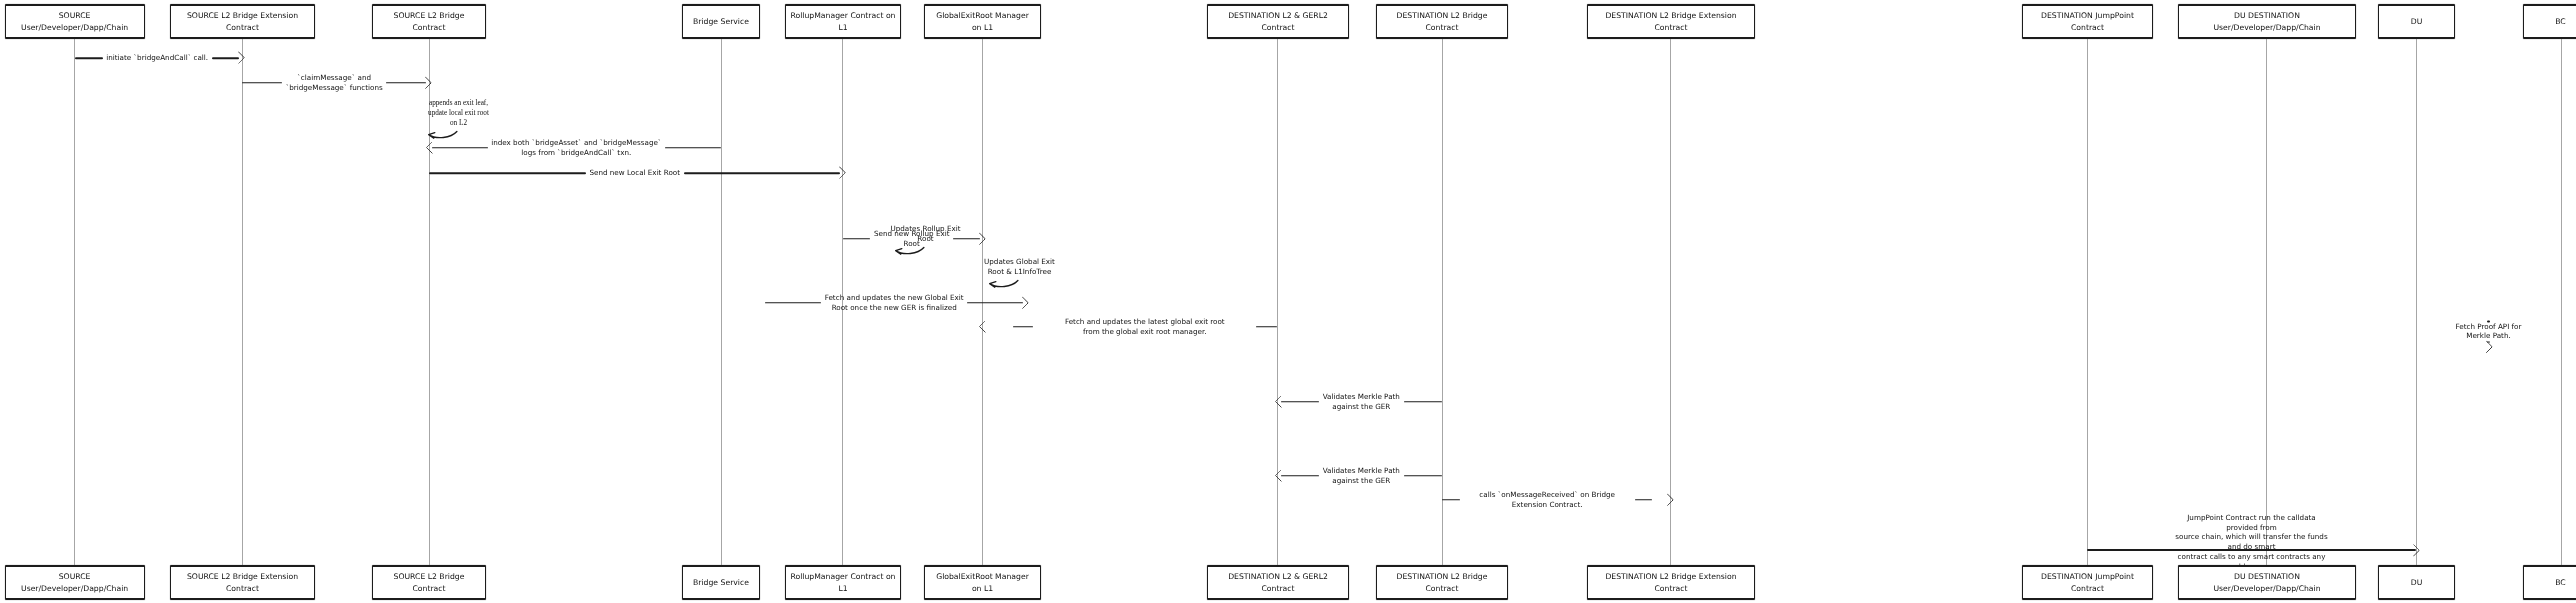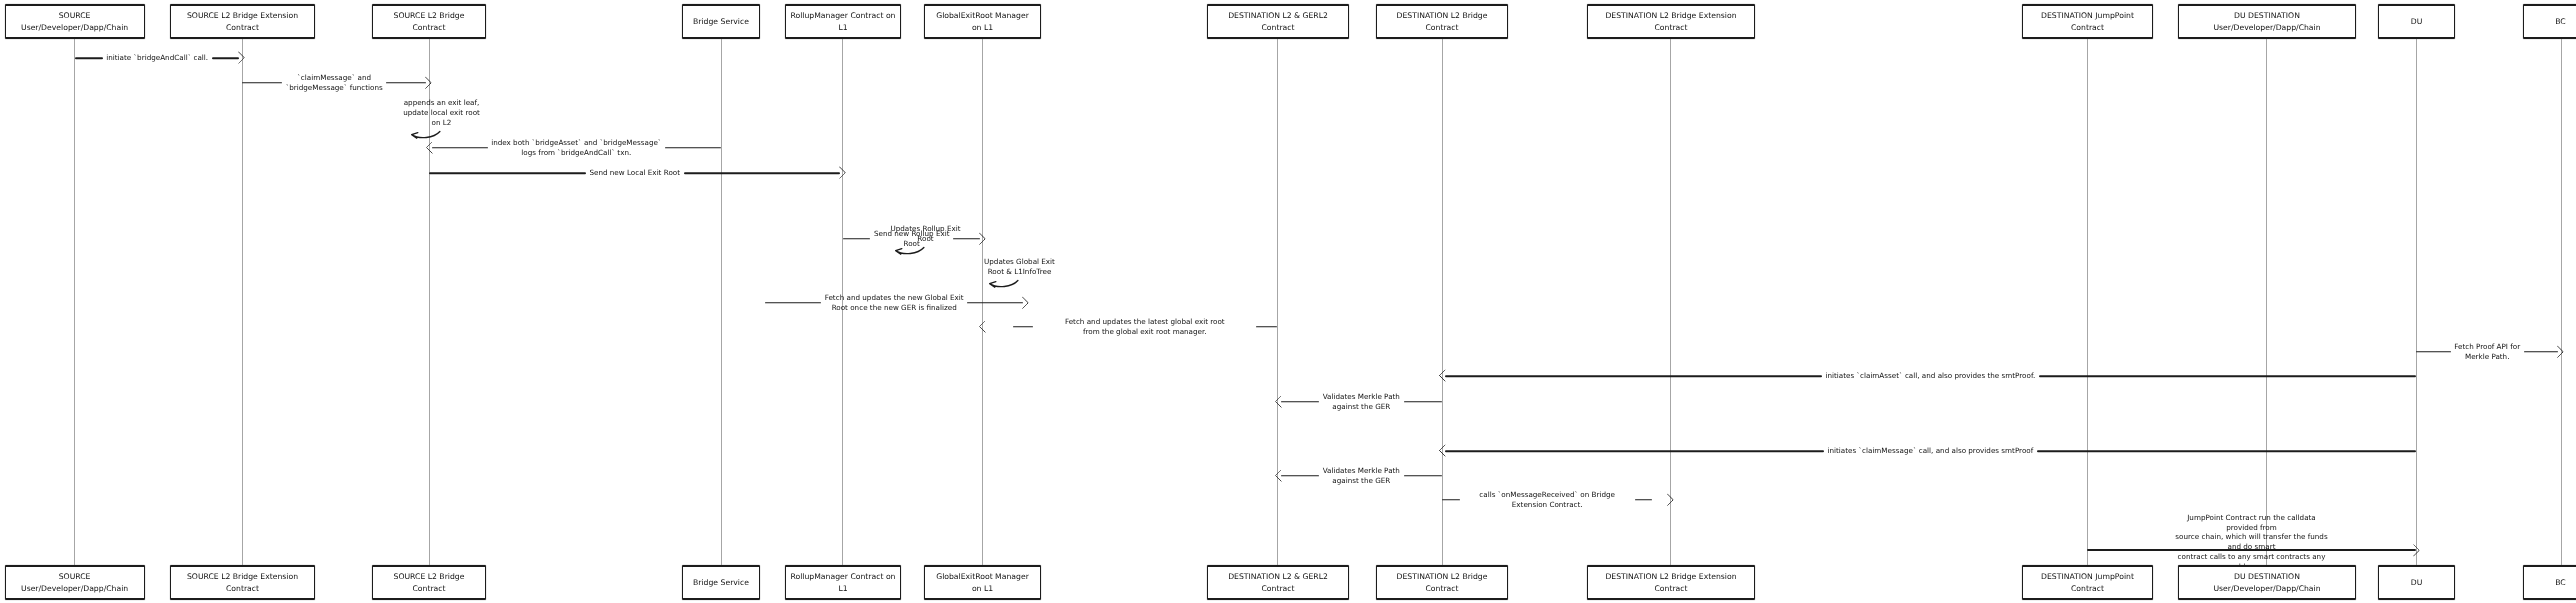--- a/index.html
+++ b/index.html
@@ -261,44 +261,32 @@
       <div class="seg"></div>
       <div class="chev right"></div>
     </div>
     <div class="message" style="left: 982px; top: 327px; width: 295px; gap: 28px;">
       <div class="chev left"></div>
       <div class="seg"></div>
       <span class="mlabel">Fetch and updates the latest global exit root
 from the global exit root manager.</span>
       <div class="seg"></div>
     </div>
-    <div class="message" style="left: 2416px; top: 352px; width: 145px;">
+    <div class="message" style="left: 2416px; top: 336px; width: 145px; flex-direction: column;">
       <div class="seg"></div>
       <span class="mlabel">Fetch Proof API for
 Merkle Path.</span>
       <div class="seg"></div>
       <div class="chev right"></div>
     </div>
-    <div class="message" style="left: 1442px; top: 376px; width: 974px;">
-      <div class="chev left"></div>
-      <div class="seg"></div>
-      <span class="mlabel">initiates `claimAsset` call, and also provides the smtProof.</span>
-      <div class="seg"></div>
-    </div>
     <div class="message" style="left: 1278px; top: 402px; width: 164px;">
       <div class="chev left"></div>
       <div class="seg"></div>
       <span class="mlabel">Validates Merkle Path
 against the GER</span>
-      <div class="seg"></div>
-    </div>
-    <div class="message" style="left: 1442px; top: 451px; width: 974px;">
-      <div class="chev left"></div>
-      <div class="seg"></div>
-      <span class="mlabel">initiates `claimMessage` call, and also provides smtProof</span>
       <div class="seg"></div>
     </div>
     <div class="message" style="left: 1278px; top: 476px; width: 164px;">
       <div class="chev left"></div>
       <div class="seg"></div>
       <span class="mlabel">Validates Merkle Path
 against the GER</span>
       <div class="seg"></div>
     </div>
     <div class="message" style="left: 1442px; top: 500px; width: 229px; gap: 16px;">
@@ -309,21 +297,21 @@
       <div class="chev right"></div>
     </div>
     <div class="message overlap" style="left: 2087px; top: 550px; width: 329px;">
       <div class="fullline"></div>
       <div class="chev right"></div>
       <span class="mlabel">JumpPoint Contract run the calldata provided from
 source chain, which will transfer the funds and do smart
 contract calls to any smart contracts any address on
 DESTINATION network.</span>
     </div>
-    <div class="selfmsg" style="left: 394px; top: 98px; width: 95px;">
+    <div class="selfmsg" style="left: 411px; top: 98px; width: 95px; font-family: Liberation Serif, serif;">
       <div class="slabel">appends an exit leaf,
 update local exit root
 on L2</div>
       <svg width="36" height="11.3" viewBox="0 0 70 22">
         <path d="M64 3 C 52 16, 24 19, 9 9 M9 9 L21 5 M9 9 L19 16" fill="none" stroke="#1c1c1c" stroke-width="2.6" stroke-linecap="round"></path>
       </svg>
     </div>
     <div class="selfmsg" style="left: 878px; top: 193px; width: 95px; margin-top: 31px;">
       <div class="slabel">Updates Rollup Exit
 Root</div>

